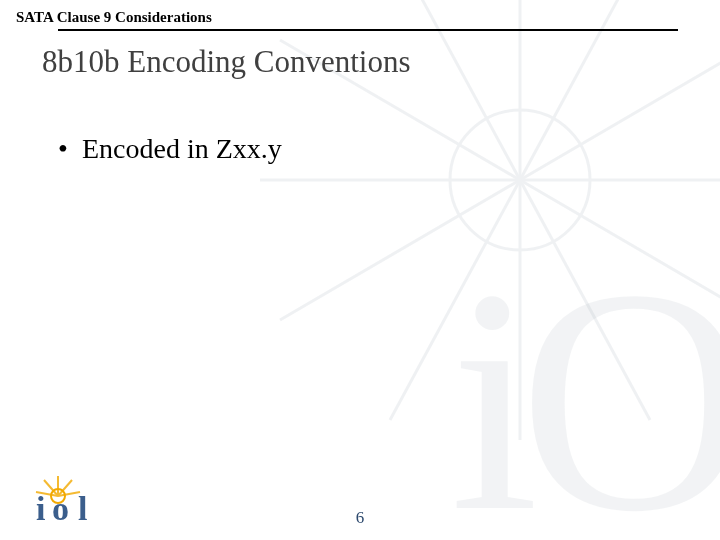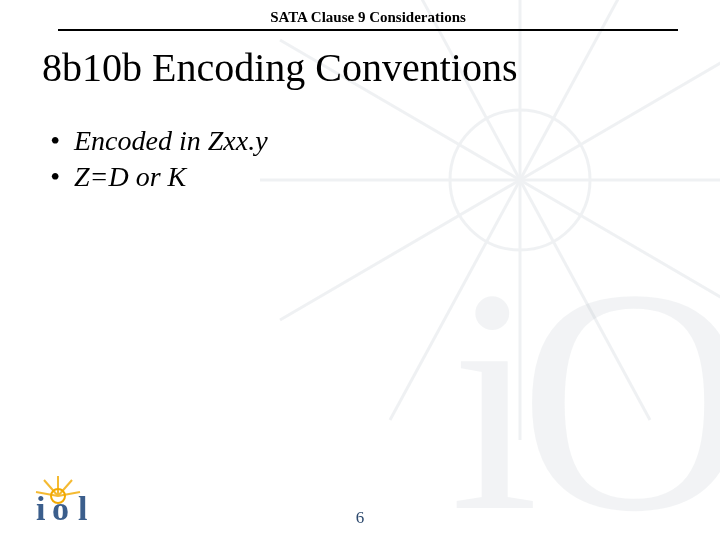--- a/index.html
+++ b/index.html
@@ -46,57 +46,55 @@
     letter-spacing: -20px;
     white-space: nowrap;
     user-select: none;
   }
 
   .header {
     position: absolute;
     top: 8px;
     left: 16px;
     right: 0;
-    text-align: center;
   }
   .header-text {
     font-weight: bold;
     font-size: 15px;
     color: #000;
   }
   .header hr {
     margin: 3px 42px 0 42px;
     border: none;
     border-top: 2px solid #000;
   }
 
   .title {
     position: absolute;
     top: 44px;
     left: 42px;
     right: 48px;
-    font-size: 40px;
-    color: #000000; 
+    font-size: 31px;
+    color: #404040; 
     font-family: "Times New Roman", Times, serif;
   }
 
   .bullets {
     position: absolute;
     top: 120px;
     left: 42px;
     right: 42px;
     font-size: 28px;
     color: #000;
     line-height: 1.22;
   }
   .bullets ul {
     list-style: none;
     padding: 0;
-    margin: 4px;
-    font-style: italic;
+    margin: 12px;
   }
   .bullets li {
     position: relative;
     padding-left: 28px;
     margin: 2px 0;
   }
   .bullets li::before {
     content: "•";
     position: absolute;
     left: 4px;
@@ -154,21 +152,20 @@
   <div class="header">
     <span class="header-text">SATA Clause 9 Considerations</span>
     <hr>
   </div>
 
   <div class="title">8b10b Encoding Conventions</div>
 
   <div class="bullets">
     <ul>
       <li><span>Encoded in Zxx.y</span></li>
-      <li><span>Z=D or K</span></li>
     </ul>
   </div>
 
   <div class="logo-wrap">
     <svg viewBox="0 0 80 52" width="80" height="52">
 
       <g stroke="#f2a900" stroke-width="2" opacity="0.8">
         <line x1="28" y1="22" x2="28" y2="2"></line>
         <line x1="28" y1="22" x2="42" y2="6"></line>
         <line x1="28" y1="22" x2="50" y2="18"></line>

